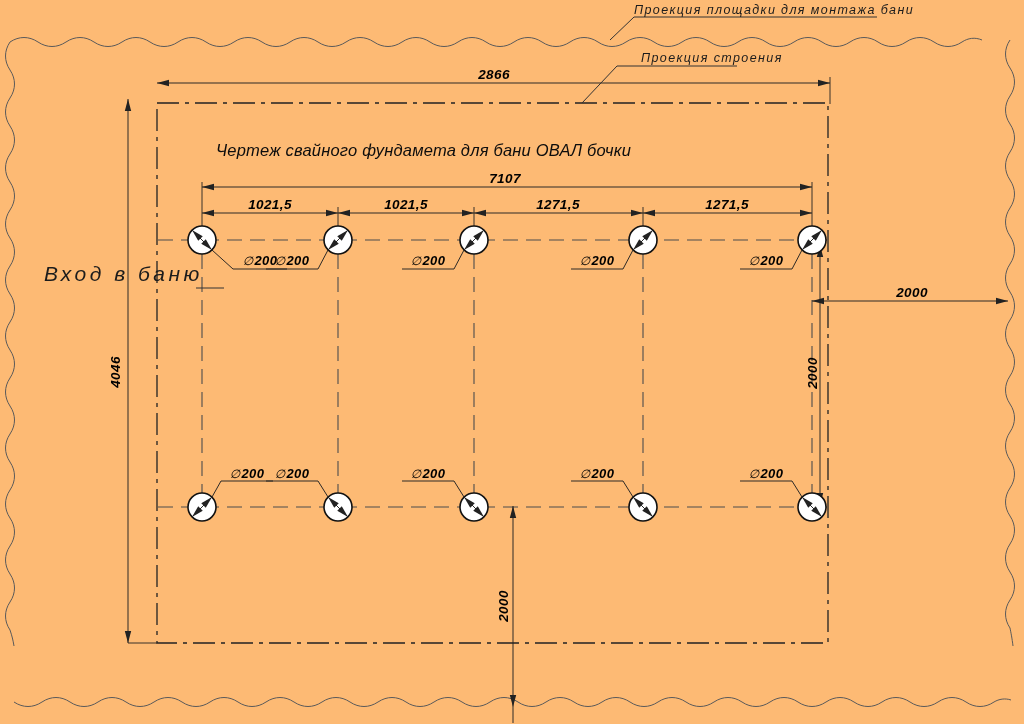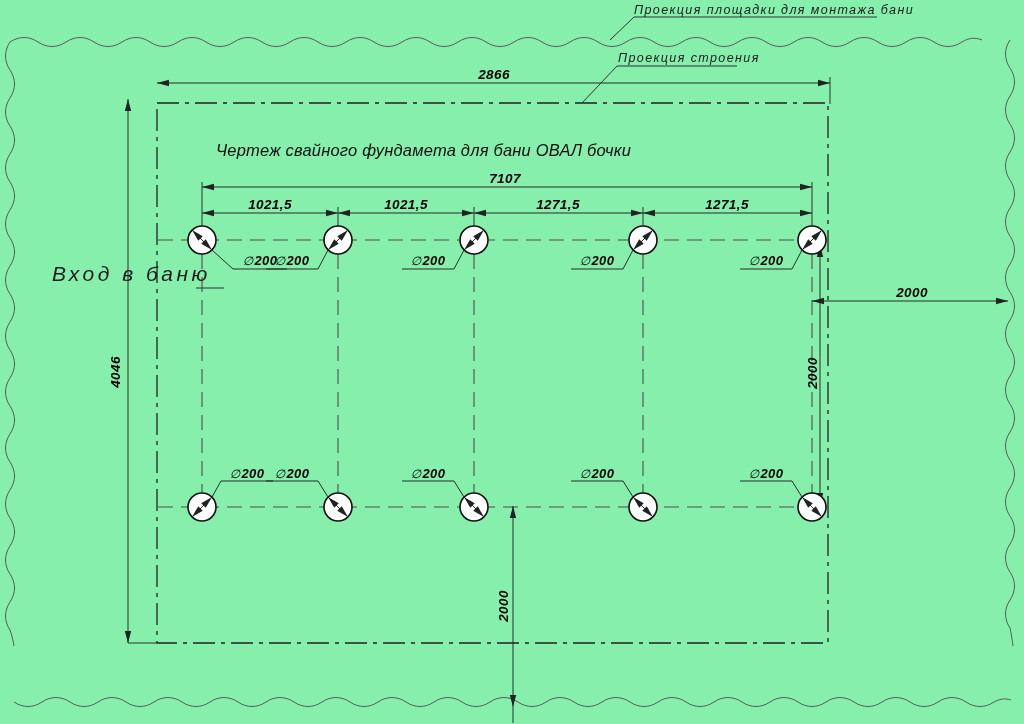--- a/index.html
+++ b/index.html
@@ -1,16 +1,16 @@
 <!DOCTYPE html>
 <html><head>
 <meta charset="utf-8">
 <style>
   html,body{margin:0;padding:0;background:#fff;}
-  #canvas{position:relative;width:1024px;height:724px;background:#86efac;overflow:hidden;
+  #canvas{position:relative;width:1024px;height:724px;background:#fdba74;overflow:hidden;
           font-family:"Liberation Sans",sans-serif;}
   svg{position:absolute;left:0;top:0;}
   .t{position:absolute;white-space:nowrap;color:#000;}
   .dim{font:italic bold 13.5px "Liberation Sans",sans-serif;letter-spacing:.4px;transform:translateX(-50%);}
   .dimv{font:italic bold 13.5px "Liberation Sans",sans-serif;letter-spacing:.4px;transform:translate(-50%,-50%) rotate(-90deg);}
   .cad{font:italic 12.5px "Liberation Sans",sans-serif;letter-spacing:1.4px;color:#1c1c1c;}
   .title{font:italic 16.5px "Liberation Sans",sans-serif;color:#0d0d0d;letter-spacing:.2px;}
   .entrance{font:italic 21px "Liberation Sans",sans-serif;letter-spacing:3.5px;color:#1c1c1c;}
   .plabel{font:italic bold 13px "Liberation Sans",sans-serif;transform:translateX(-50%);letter-spacing:.3px;}
   .plabel .sym{font-weight:normal;font-size:12px;padding-right:1px;}
@@ -110,25 +110,25 @@
       <path d="M212,497 L221,481 H273"></path>
       <path d="M328,497 L318,481 H266"></path>
       <path d="M464,497 L454,481 H402"></path>
       <path d="M633,497 L623,481 H571"></path>
       <path d="M802,497 L792,481 H740"></path>
     </g>
   </g>
 </svg>
 
 <div class="t cad" style="left:634px;top:3px;">Проекция площадки для монтажа бани</div>
-<div class="t cad" style="left:618px;top:51px;">Проекция строения</div>
+<div class="t cad" style="left:641px;top:51px;">Проекция строения</div>
 
 <div class="t title" style="left:216px;top:141px;">Чертеж свайного фундамета для бани ОВАЛ бочки</div>
 
-<div class="t entrance" style="left:52px;top:262px;">Вход в баню</div>
+<div class="t entrance" style="left:44px;top:262px;">Вход в баню</div>
 
 <div class="t dim" style="left:494px;top:67px;">2866</div>
 <div class="t dim" style="left:505px;top:171px;">7107</div>
 <div class="t dim" style="left:270px;top:197px;">1021,5</div>
 <div class="t dim" style="left:406px;top:197px;">1021,5</div>
 <div class="t dim" style="left:558px;top:197px;">1271,5</div>
 <div class="t dim" style="left:727px;top:197px;">1271,5</div>
 <div class="t dim" style="left:912px;top:285px;">2000</div>
 <div class="t dimv" style="left:115px;top:372px;">4046</div>
 <div class="t dimv" style="left:812px;top:373px;">2000</div>

